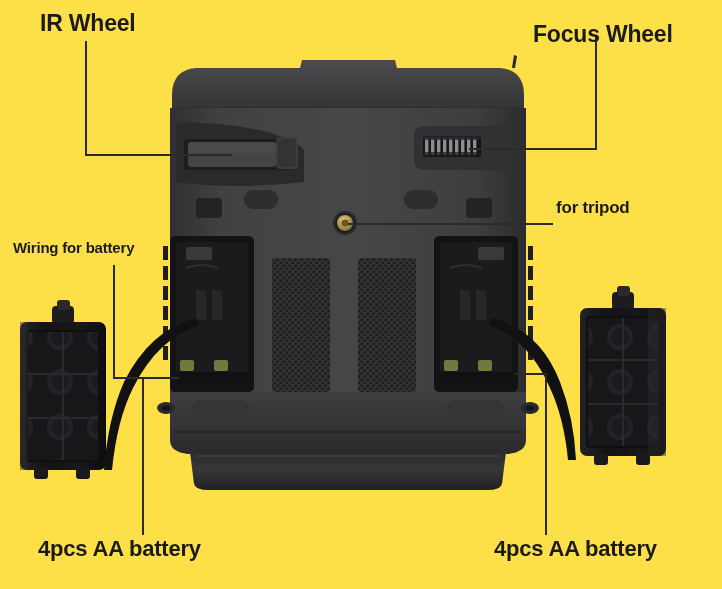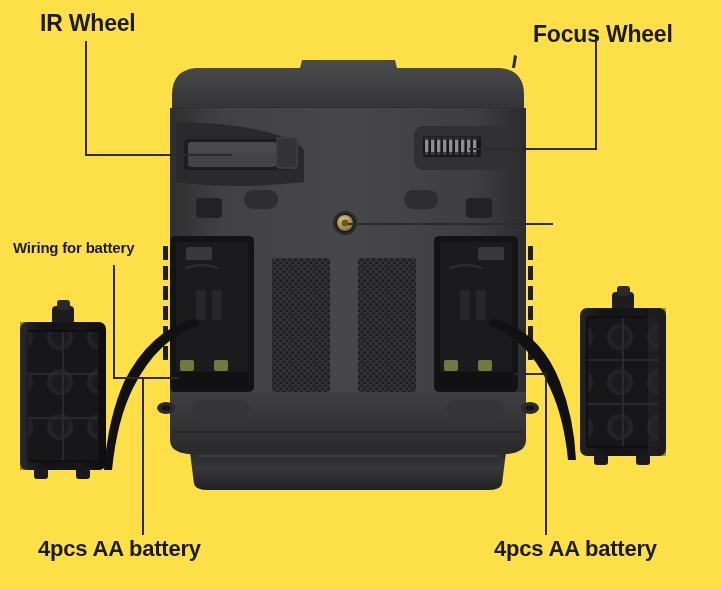--- a/index.html
+++ b/index.html
@@ -258,20 +258,21 @@
 
       <path d="M546 534 L546 374 L516 374"></path>
     </g>
   </svg>
 
   <div class="callout" id="label-ir-wheel">IR Wheel</div>
 
   <div class="callout" id="label-focus-wheel">Focus Wheel</div>
 
   <div class="callout" id="label-screw-hole">
+    <div>for tripod</div>
   </div>
 
   <div class="callout" id="label-wiring">Wiring for battery</div>
 
   <div class="callout" id="label-battery-left">4pcs AA battery</div>
 
   <div class="callout" id="label-battery-right">4pcs AA battery</div>
 
 </div>
 

